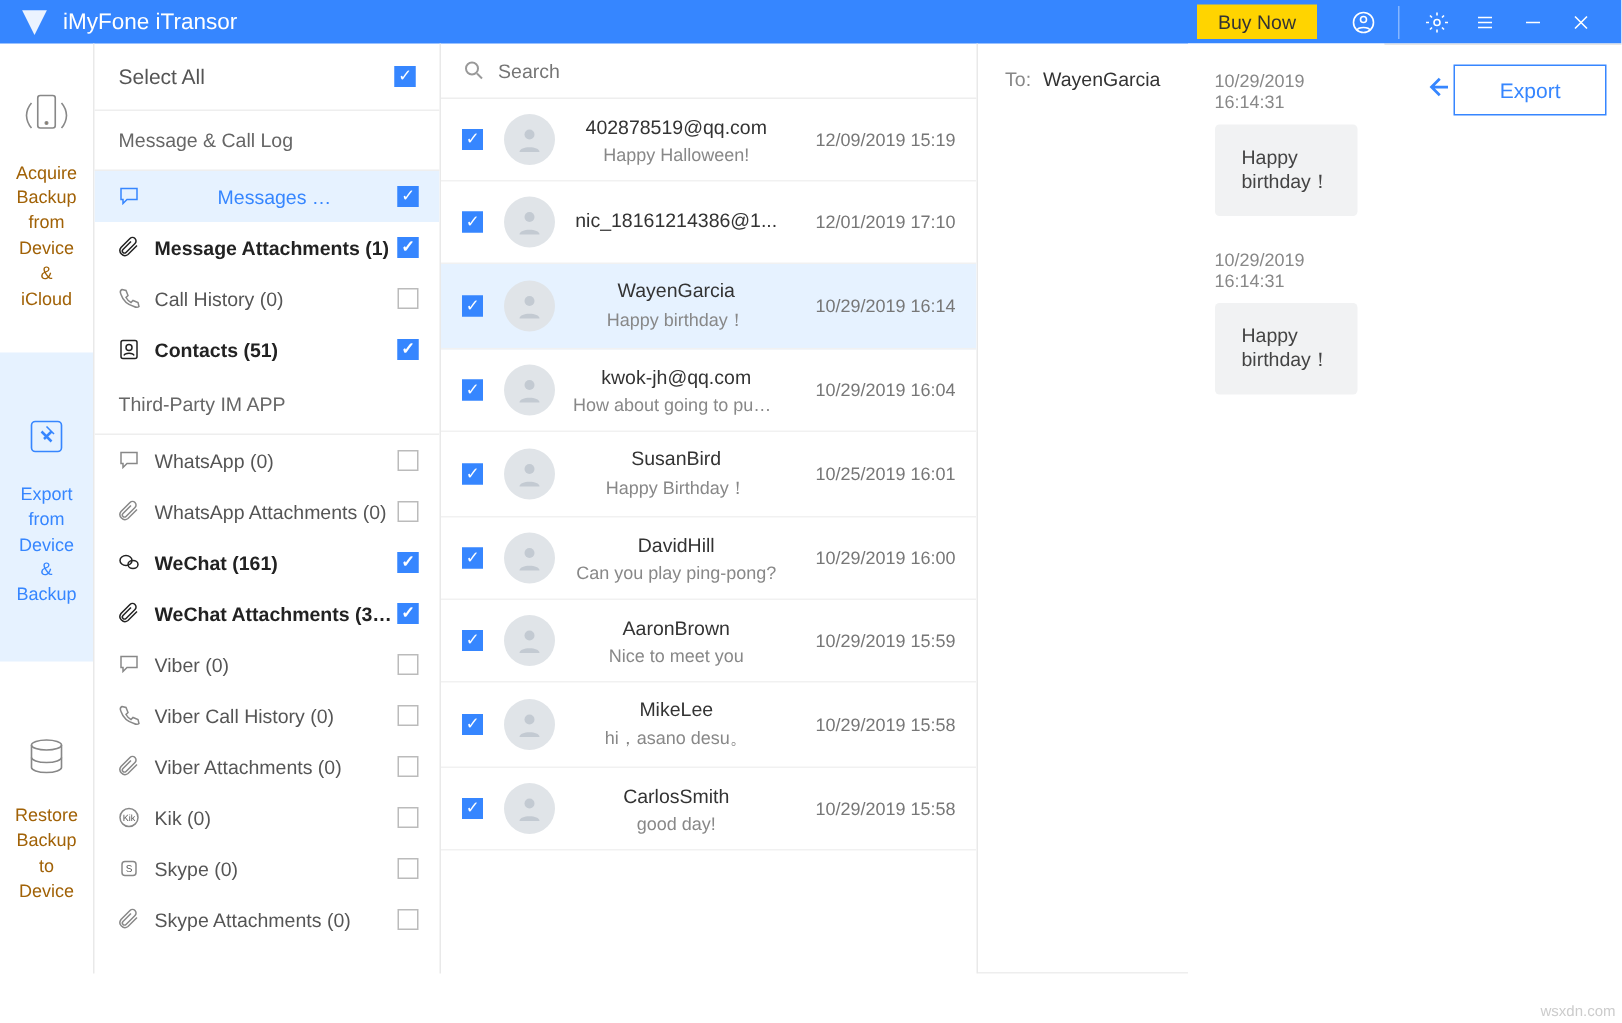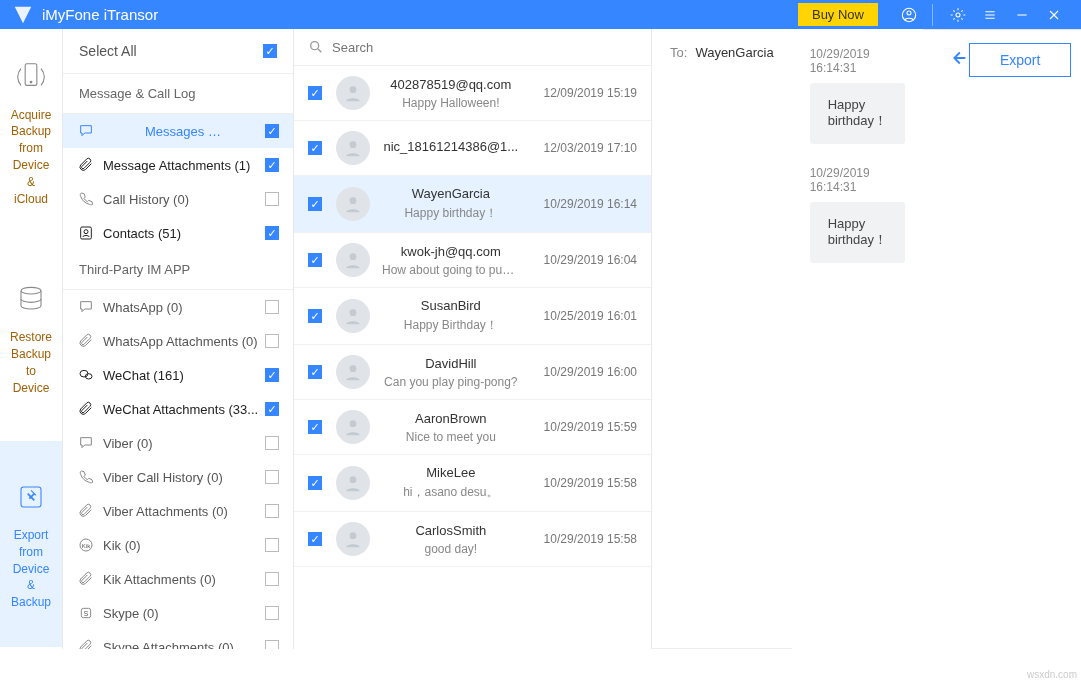--- a/index.html
+++ b/index.html
@@ -21,21 +21,21 @@
 .navitem.active svg { stroke:#3686ff; }
 .navitem span { font-size:12px; line-height:1.4; }
 
 .catcol { width:231px; border-right:1px solid #e9e9e9; display:flex; flex-direction:column; }
 .cat-head { padding:14px 16px; display:flex; align-items:center; justify-content:space-between; border-bottom:1px solid #eee; color:#555; font-size:14px; }
 .cat-group { padding:12px 16px; color:#666; border-bottom:1px solid #eee; font-size:13px; }
 .cat-scroll { overflow-y:auto; flex:1; position:relative; }
 .cat-scroll::-webkit-scrollbar{width:6px;} .cat-scroll::-webkit-scrollbar-thumb{background:#ccc;border-radius:3px;}
 .cat-row { display:flex; align-items:center; padding:8px 14px; cursor:pointer; font-size:13px; color:#555; }
 .cat-row.sel { background:#e6f2ff; color:#3686ff;gap:42px; }
-.cat-row.bold { font-weight:400; color:#222;align-items:center; }
+.cat-row.bold { font-weight:700; color:#222;align-items:center; }
 .cat-row .ci { width:18px; height:18px; margin-right:8px; display:flex; align-items:center; justify-content:center; flex-shrink:0;}
 .cat-row .ci svg{width:16px;height:16px;stroke:#888;fill:none;stroke-width:1.5;}
 .cat-row.sel .ci svg{stroke:#3686ff;} .cat-row.bold .ci svg{stroke:#222;}
 .cat-row .lbl { flex:1; white-space:nowrap; overflow:hidden; text-overflow:ellipsis; }
 .chk { width:14px; height:14px; border:1px solid #bbb; flex-shrink:0; display:flex; align-items:center; justify-content:center; cursor:pointer;}
 .chk.on { background:#3686ff; border-color:#3686ff; }
 .chk.on::after { content:"✓"; color:#fff; font-size:11px; line-height:1;}
 
 .msgcol { width:358px; border-right:1px solid #e9e9e9; display:flex; flex-direction:column; }
 .search { display:flex; align-items:center; padding:10px 14px; border-bottom:1px solid #eee;}
@@ -108,36 +108,36 @@
 <div class="main">
   <div class="leftnav" id="leftnav">
       <div class="navitem">
         <svg viewBox="0 0 48 48">
           <rect x="17" y="8" width="14" height="26" rx="2"></rect>
           <circle cx="24" cy="30" r="1" fill="currentColor"></circle>
           <path d="M8 24a16 16 0 0 1 4-10M40 24a16 16 0 0 0-4-10M8 24a16 16 0 0 0 4 10M40 24a16 16 0 0 1-4 10"></path>
         </svg>
         <span>Acquire Backup from Device &amp; iCloud</span>
       </div>
+      <div class="navitem active">
+        <svg viewBox="0 0 48 48">
+          <rect x="12" y="12" width="24" height="24" rx="3"></rect>
+          <path d="M20 20l8 8M28 20l-6 6" stroke-width="2"></path>
+          <path d="M24 16l6 6"></path>
+        </svg>
+        <span>Export from Device &amp; Backup</span>
+      </div>
       <div class="navitem">
         <svg viewBox="0 0 48 48">
           <ellipse cx="24" cy="14" rx="12" ry="4"></ellipse>
           <path d="M12 14v18c0 2 5 4 12 4s12-2 12-4V14"></path>
           <path d="M12 24c0 2 5 4 12 4s12-2 12-4"></path>
         </svg>
         <span>Restore Backup to Device</span>
       </div>
-      <div class="navitem active">
-        <svg viewBox="0 0 48 48">
-          <rect x="12" y="12" width="24" height="24" rx="3"></rect>
-          <path d="M20 20l8 8M28 20l-6 6" stroke-width="2"></path>
-          <path d="M24 16l6 6"></path>
-        </svg>
-        <span>Export from Device &amp; Backup</span>
-      </div>
     </div>
 
   <div class="catcol">
     <div class="cat-head">
       <span>Select All</span>
       <span class="chk on"></span>
     </div>
     <div class="cat-group">Message &amp; Call Log</div>
     <div class="cat-scroll" id="catlist">
         <div class="cat-row sel">
@@ -249,29 +249,20 @@
               <circle cx="12" cy="12" r="9"></circle>
               <text x="12" y="16" font-size="9" text-anchor="middle" fill="currentColor" stroke="none">Kik</text>
             </svg>
           </span>
           <span class="lbl">Kik (0)</span>
           <span class="chk"></span>
         </div>
         <div class="cat-row">
           <span class="ci">
             <svg viewBox="0 0 24 24">
-              <path d="M20 10l-9 9a5 5 0 0 1-7-7l9-9a3.5 3.5 0 0 1 5 5l-9 9a2 2 0 0 1-3-3l8-8"></path>
-            </svg>
-          </span>
-          <span class="lbl">Kik Attachments (0)</span>
-          <span class="chk"></span>
-        </div>
-        <div class="cat-row">
-          <span class="ci">
-            <svg viewBox="0 0 24 24">
               <rect x="5" y="5" width="14" height="14" rx="3"></rect>
               <text x="12" y="16" font-size="10" text-anchor="middle" fill="currentColor" stroke="none">S</text>
             </svg>
           </span>
           <span class="lbl">Skype (0)</span>
           <span class="chk"></span>
         </div>
         <div class="cat-row">
           <span class="ci">
             <svg viewBox="0 0 24 24">
@@ -312,21 +303,21 @@
           <span class="avatar">
             <svg viewBox="0 0 24 24">
               <circle cx="12" cy="8" r="4"></circle>
               <path d="M4 22c0-5 16-5 16 0z"></path>
             </svg>
           </span>
           <span class="msg-body">
             <div class="from">nic_18161214386@1...</div>
             <div class="prev"></div>
           </span>
-          <span class="msg-time">12/03/2019 17:10</span>
+          <span class="msg-time">12/01/2019 17:10</span>
         </div>
         <div class="msg-row sel">
           <span class="chk on"></span>
           <span class="avatar">
             <svg viewBox="0 0 24 24">
               <circle cx="12" cy="8" r="4"></circle>
               <path d="M4 22c0-5 16-5 16 0z"></path>
             </svg>
           </span>
           <span class="msg-body">

